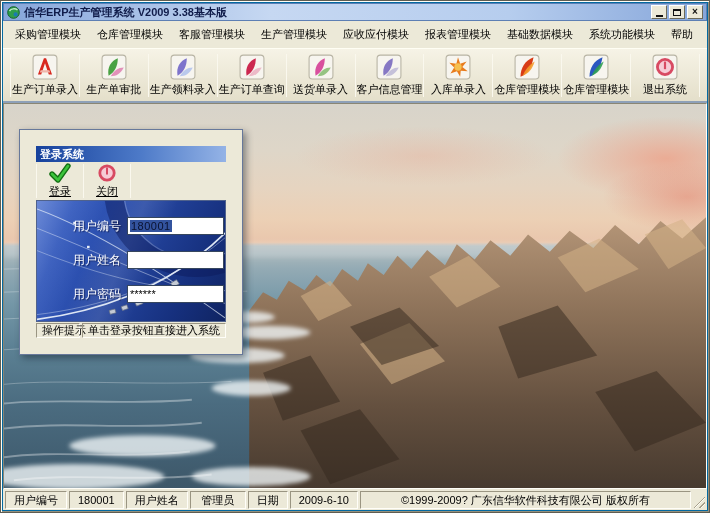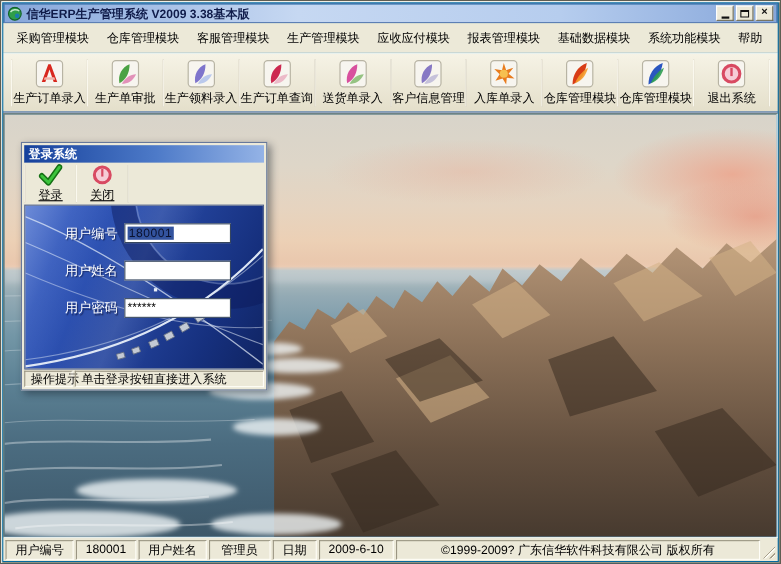--- a/index.html
+++ b/index.html
@@ -66,21 +66,21 @@
   .cloud-b { left:290px; top:22px; width:260px; height:60px;
     background:radial-gradient(ellipse at 50% 50%, rgba(232,178,156,.45), rgba(232,178,156,0) 70%); }
   .cloud-c { left:598px; top:58px; width:170px; height:70px;
     background:radial-gradient(ellipse at 50% 50%, rgba(230,148,126,.7), rgba(230,148,126,0) 70%); }
   .scene { position:absolute; inset:0; width:100%; height:100%; }
   
   .dialog {
     position:absolute; left:15px; top:25px; width:224px; height:226px;
     background:#ece9d8; border:1px solid #67789a;
     box-shadow:3px 3px 7px rgba(15,25,35,.45);
-    display:flex; flex-direction:column; padding:2px;
+    display:flex; flex-direction:column; padding:16px;
   }
   .dlg-title {
     flex:none; height:16px; display:flex; align-items:center; padding:0 4px;
     background:linear-gradient(to right,#16419c,#4d7ac8 55%,#94b3e6);
     color:#fff; font-size:11px; font-weight:bold;
   }
   .dlg-toolbar {
     flex:none; height:38px; display:flex; align-items:stretch;
     background:#ece9d8; border-left:1px solid #c2ba a6;text-decoration:underline;
   }

